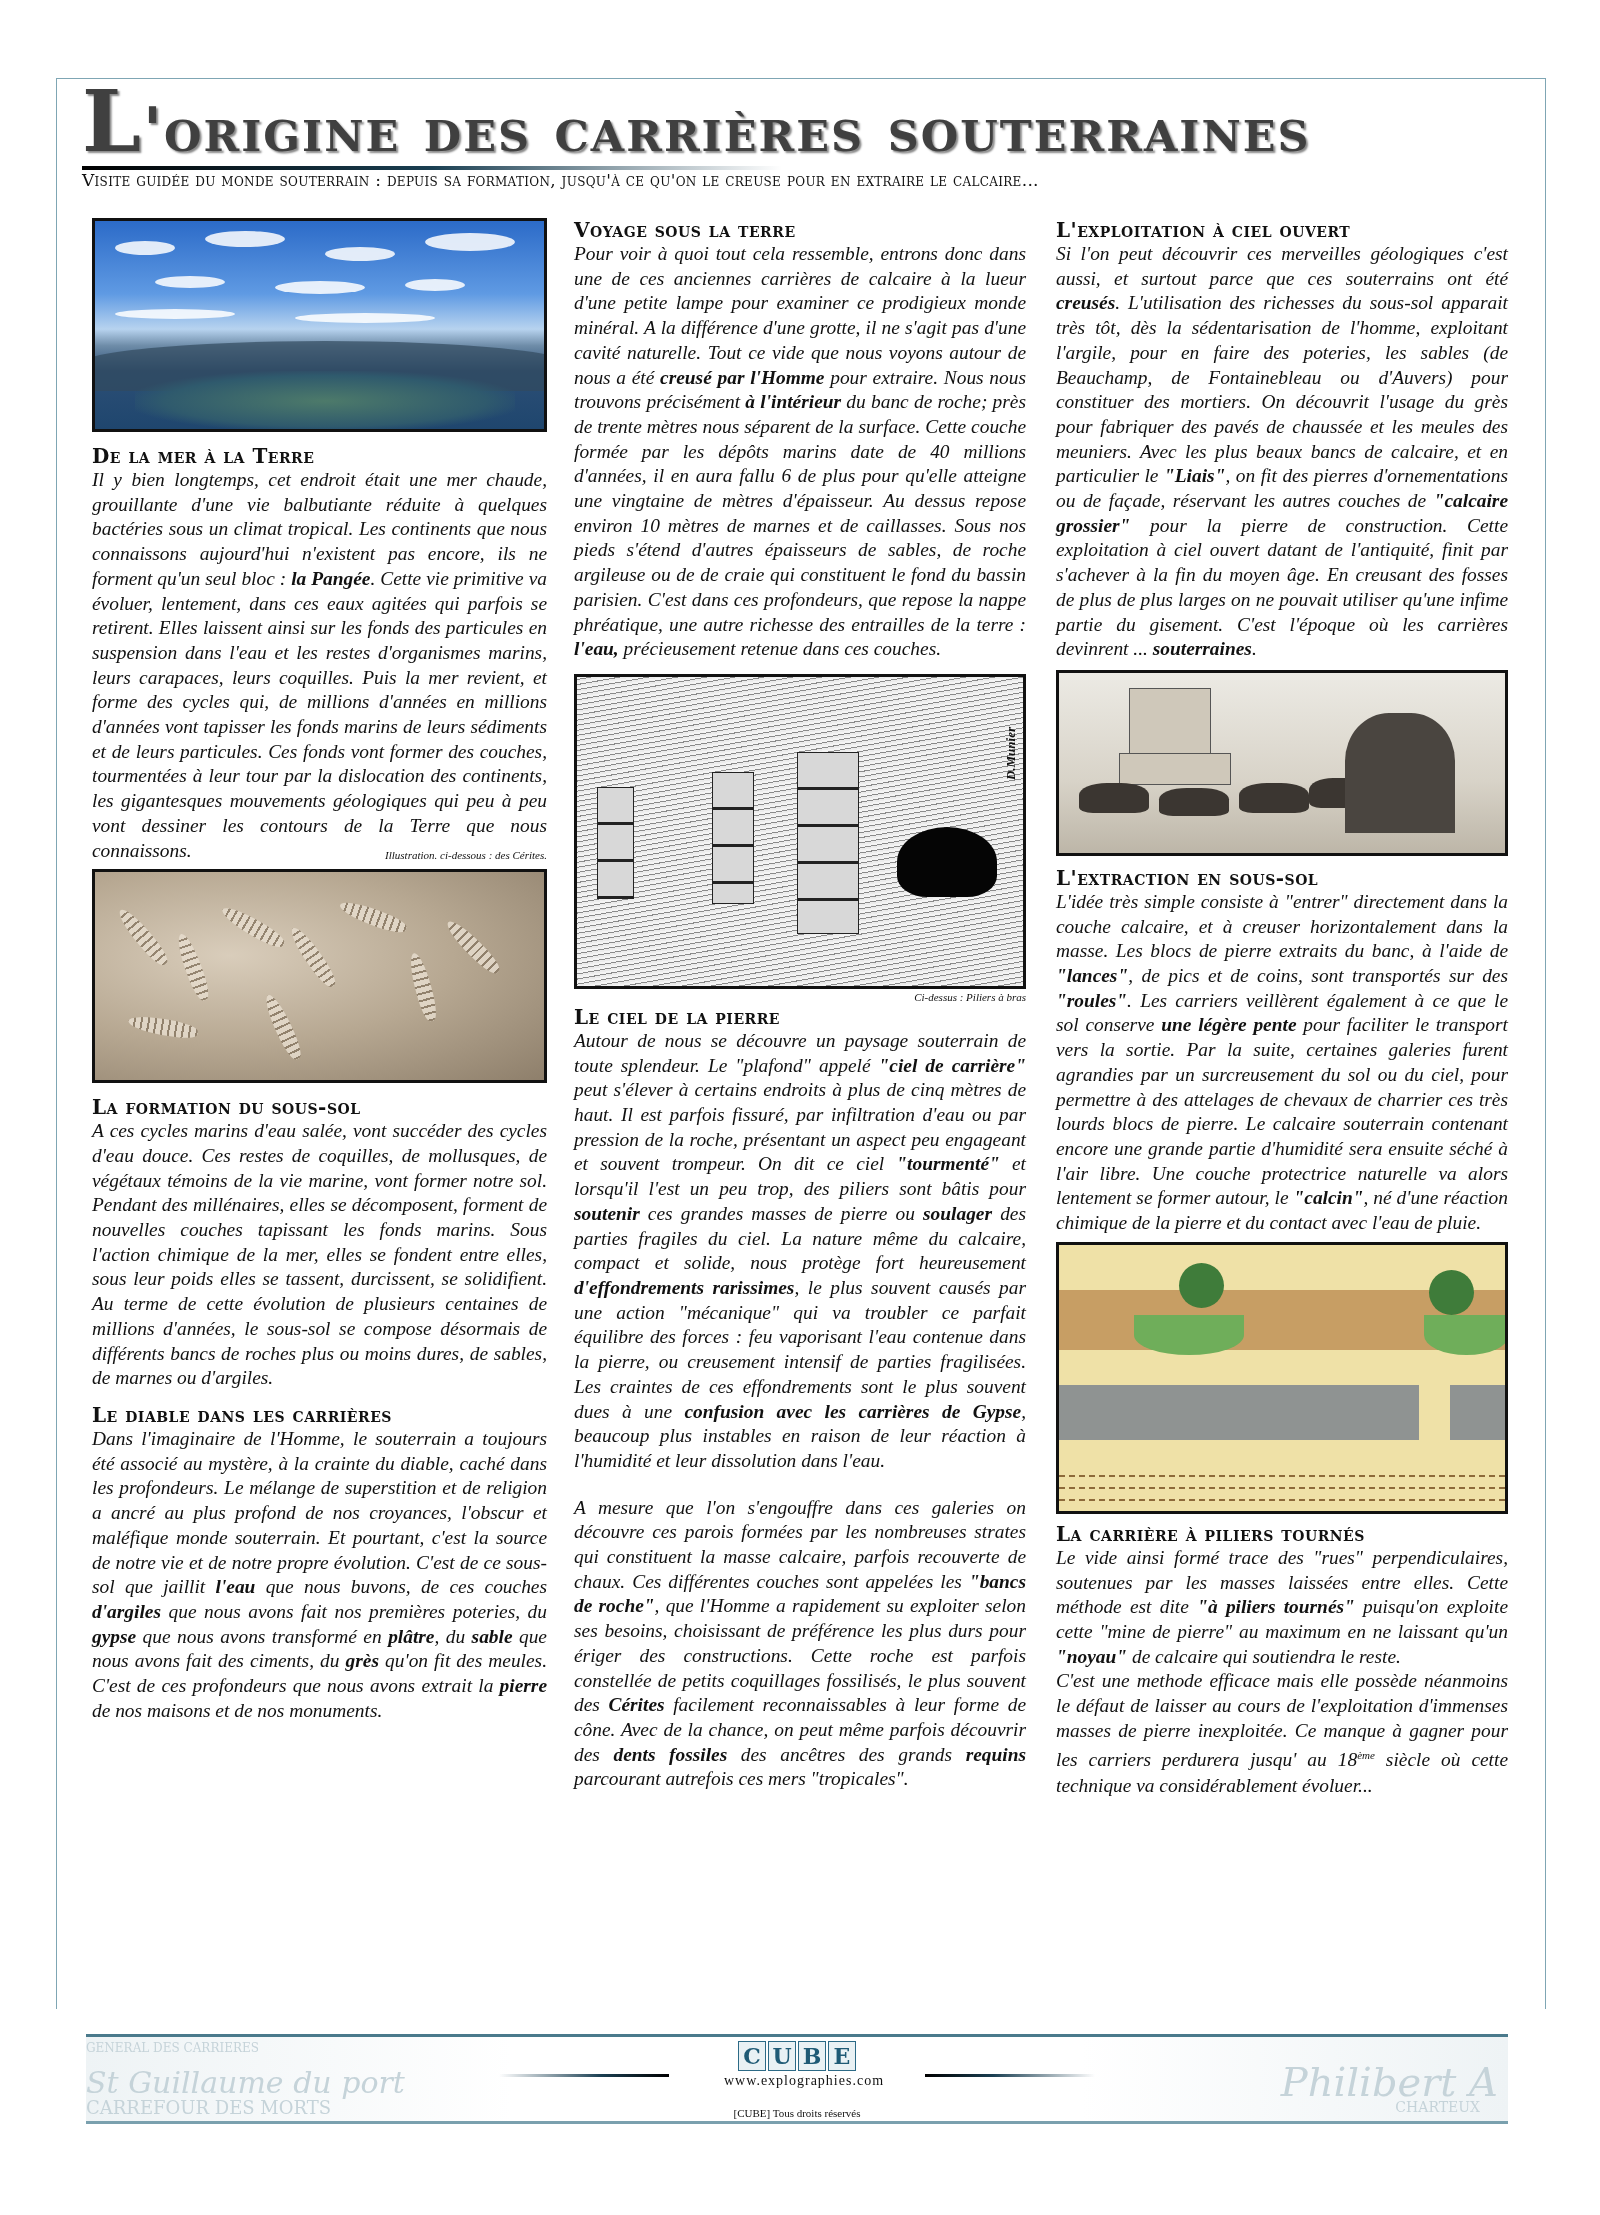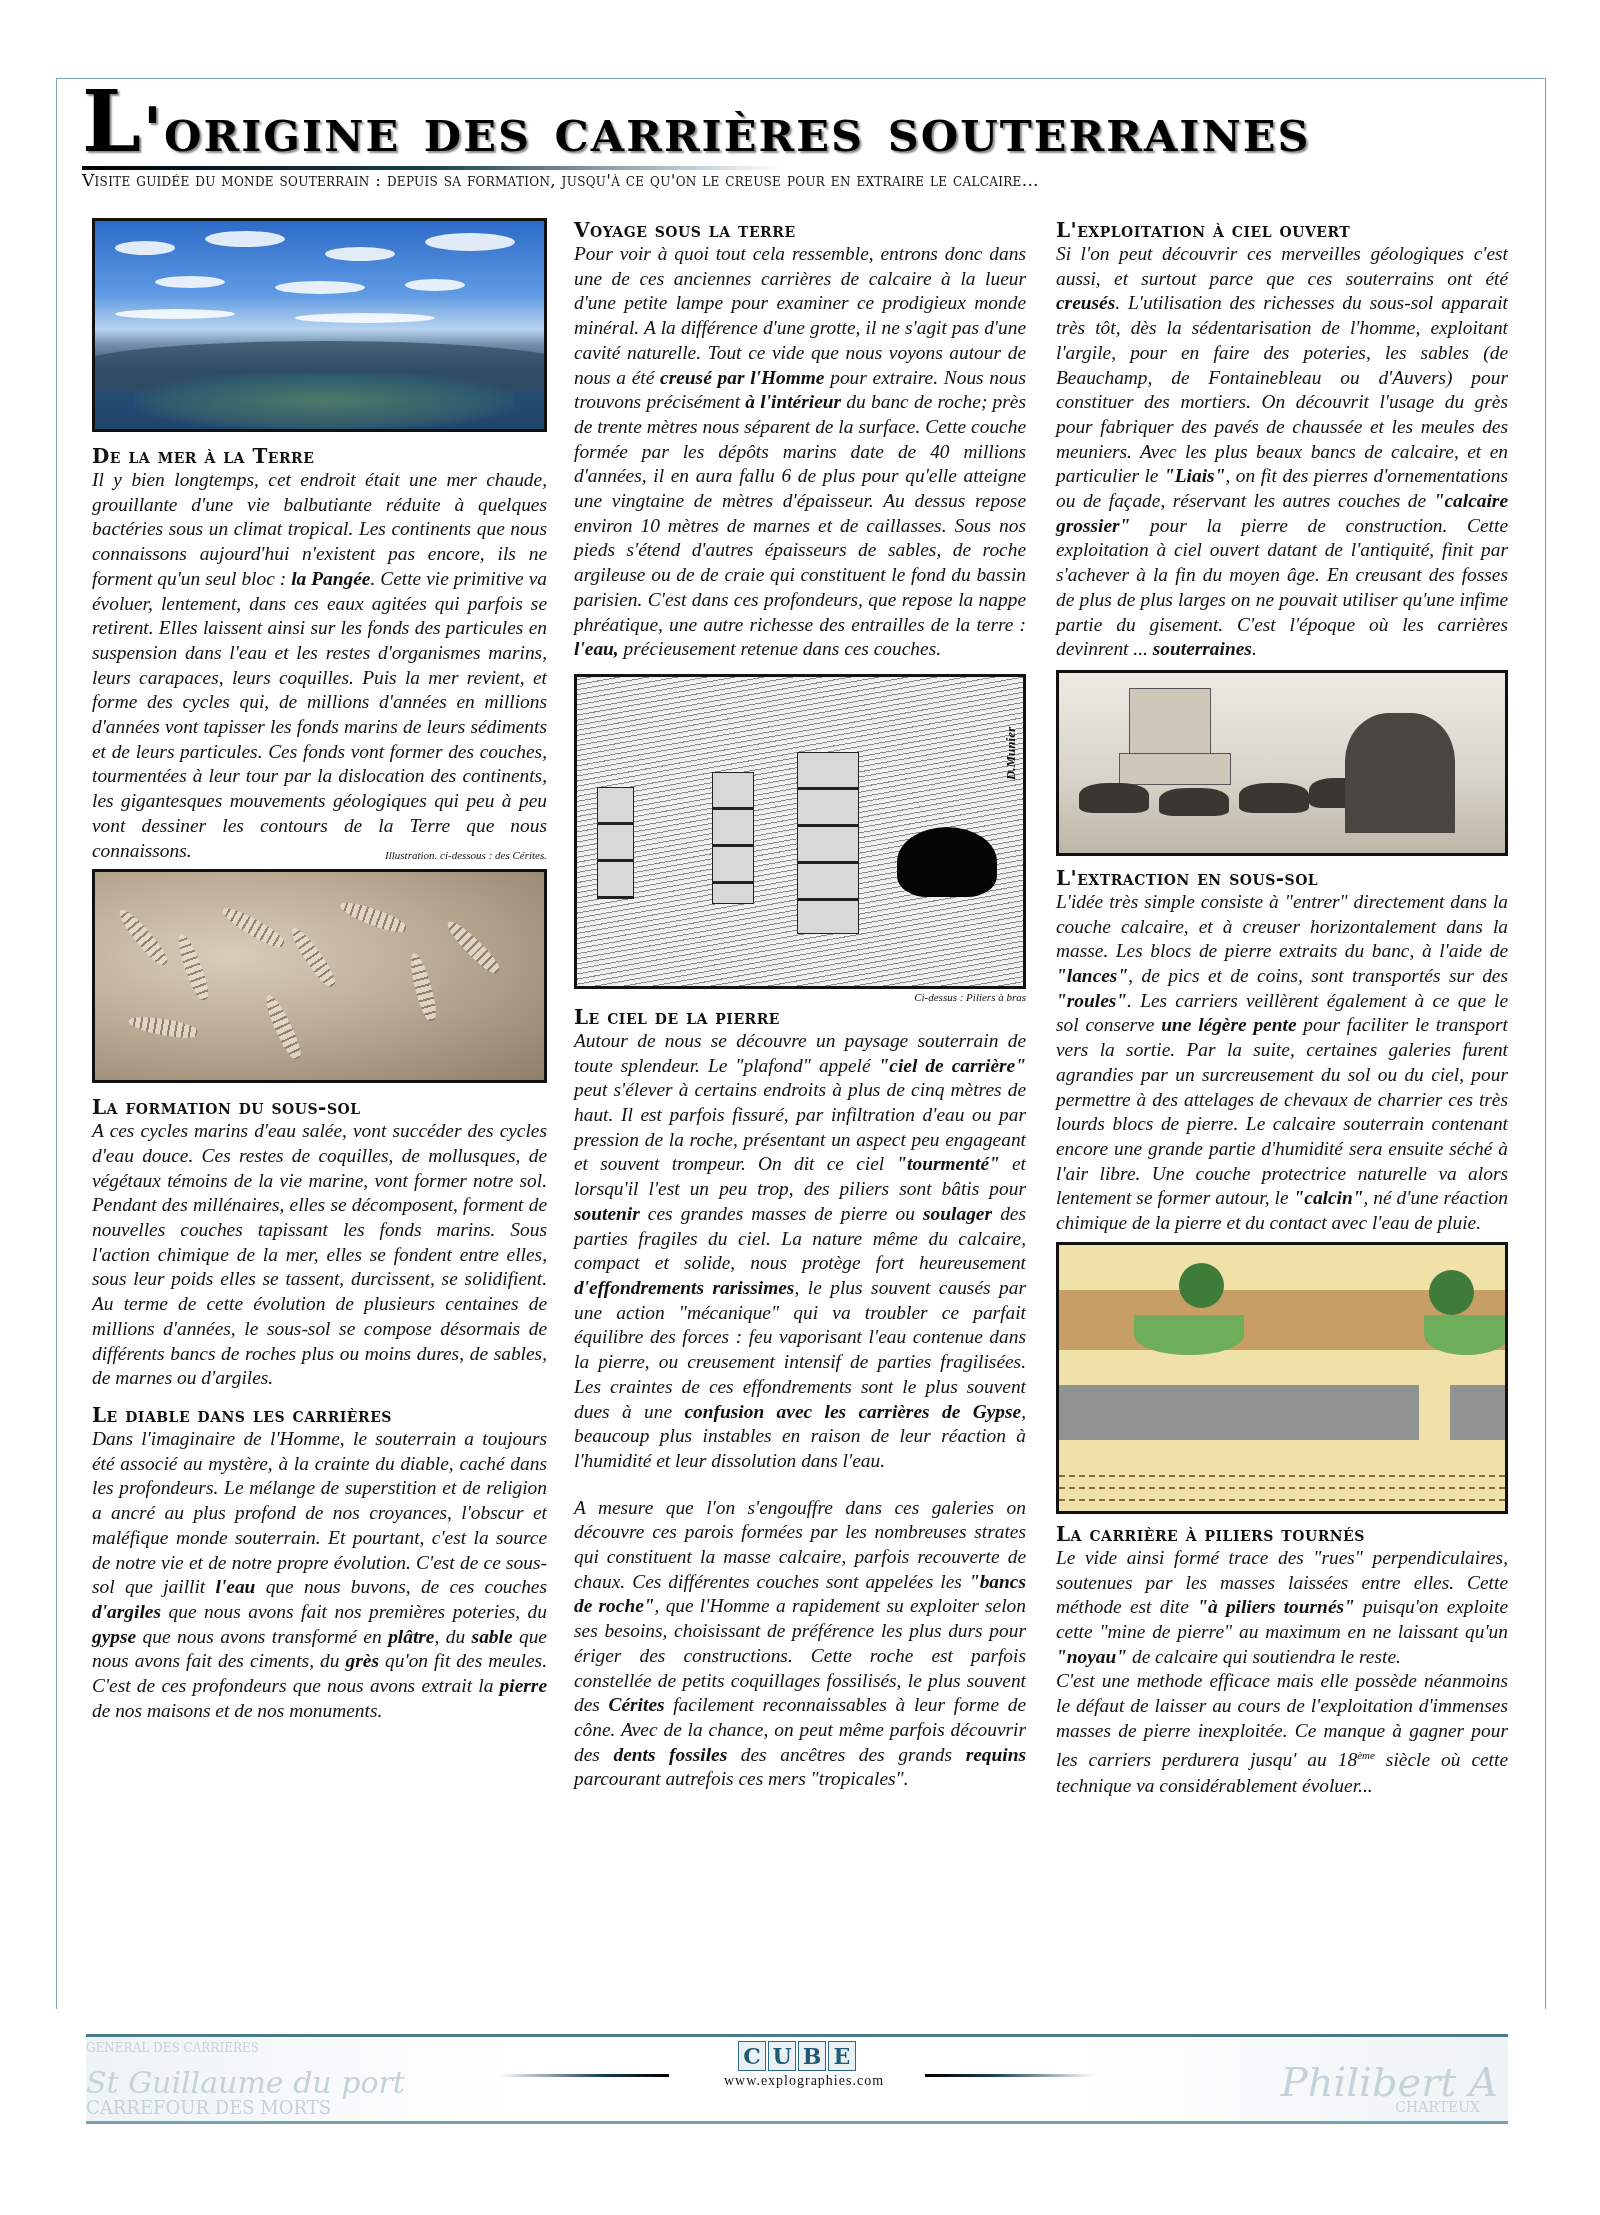--- a/index.html
+++ b/index.html
@@ -1,18 +1,18 @@
 <!DOCTYPE html>
 <html><head>
 <meta charset="utf-8">
 <style>
   html,body{margin:0;padding:0;background:#fff;}
   body{width:1600px;height:2215px;position:relative;overflow:hidden;font-family:"Liberation Serif","DejaVu Serif",serif;color:#111;}
   .frame{position:absolute;left:56px;top:78px;width:1488px;height:1930px;border:1px solid #7fa6b4;border-bottom:none;}
-  .title{position:absolute;left:82px;top:86px;width:1440px;font-family:"DejaVu Serif",serif;font-weight:bold;font-size:62px;letter-spacing:2px;line-height:72px;color:#000000;text-shadow:2px 2px 2px #888;font-variant:small-caps;white-space:nowrap;}
+  .title{position:absolute;left:82px;top:86px;width:1440px;font-family:"DejaVu Serif",serif;font-weight:bold;font-size:62px;letter-spacing:2px;line-height:72px;color:#404040;text-shadow:2px 2px 2px #888;font-variant:small-caps;white-space:nowrap;}
   .title .big{font-size:84px;}
   .title-rule{position:absolute;left:82px;top:166px;width:700px;height:4px;background:linear-gradient(90deg,#000 0%,#1a3f52 50%,rgba(60,120,150,0) 100%);}
   .subtitle{position:absolute;left:82px;top:170px;width:1440px;font-family:"DejaVu Serif",serif;font-weight:normal;font-size:17px;font-variant:small-caps;letter-spacing:0.3px;white-space:nowrap;}
   .col{position:absolute;top:218px;}
   .c1{left:92px;width:455px;}
   .c2{left:574px;width:452px;}
   .c3{left:1056px;width:452px;}
   h2{font-family:"DejaVu Serif",serif;font-variant:small-caps;font-weight:bold;font-size:20px;margin:0;line-height:24px;letter-spacing:0.5px;}
   p{margin:0;font-style:italic;font-size:19.4px;line-height:24.7px;text-align:justify;}
   p b{font-weight:bold;}
@@ -160,13 +160,14 @@
   <div class="ghost" style="right:28px;top:62px;font-size:14px;font-style:normal">CHARTEUX</div>
   <div class="rule" style="left:413px;background:linear-gradient(90deg,rgba(74,122,140,0),#1a3f52 60%,#000)"></div>
   <div class="rule" style="right:413px;background:linear-gradient(90deg,#000,#1a3f52 40%,rgba(74,122,140,0))"></div>
   <div class="logo">
     <span>C</span>
     <span>U</span>
     <span>B</span>
     <span>E</span>
   </div>
   <div class="site">www.explographies.com</div>
+  <div class="rights">[CUBE] Tous droits réservés</div>
 </div>
 
 </body></html>

